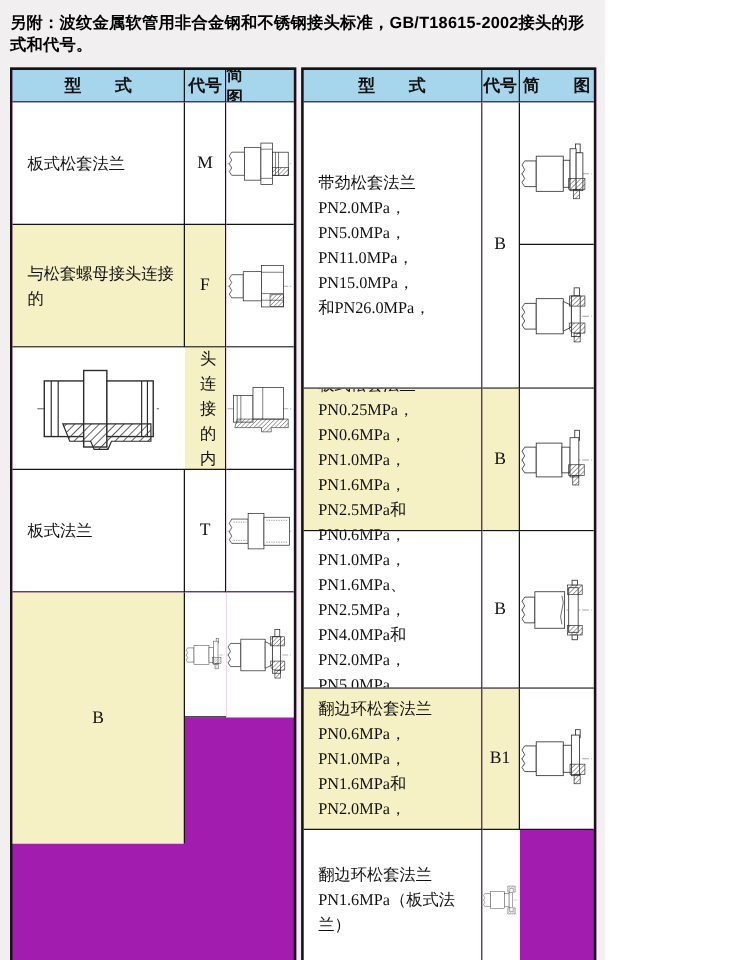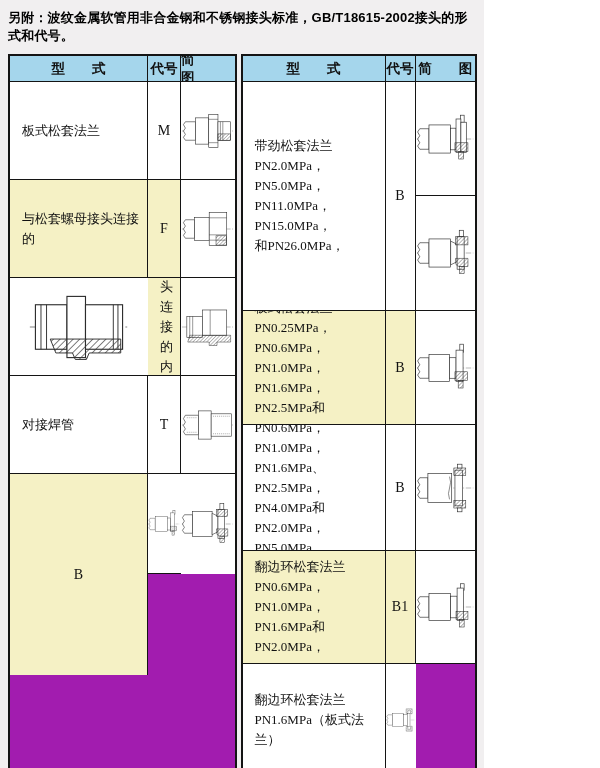--- a/index.html
+++ b/index.html
@@ -109,21 +109,21 @@
           <line class="cl" x1="2" y1="45" x2="108" y2="45"></line>
           <rect class="p" x="12" y="23" width="32" height="44"></rect>
           <line class="l" x1="18" y1="23" x2="18" y2="67"></line>
           <line class="l" x1="24" y1="23" x2="24" y2="67"></line>
           <rect class="p" x="44" y="10" width="50" height="52"></rect>
           <line class="l" x1="60" y1="10" x2="60" y2="62"></line>
           <path class="h" d="M18 62 H102 V76 H74 V83 H58 V76 H14 Z"></path>
         </svg>
       </div>
 
-      <div class="cell tcell">对接焊管</div>
+      <div class="cell tcell">板式法兰</div>
       <div class="cell ccell">T</div>
       <div class="cell dcell lc">
         <svg class="dg" width="102" height="84" viewBox="0 0 110 90">
           <line class="cl" x1="2" y1="45" x2="108" y2="45"></line>
           <path class="p" d="M9 25 l-4 7 4 7 -4 7 4 7 -4 6 4 6 H36 V25 Z"></path>
           <rect class="p" x="36" y="16" width="26" height="58"></rect>
           <rect class="p" x="62" y="22" width="42" height="46"></rect>
           <line class="dt" x1="66" y1="27" x2="102" y2="27"></line>
           <line class="dt" x1="66" y1="63" x2="102" y2="63"></line>
           <line class="dt" x1="12" y1="30" x2="33" y2="30"></line>

